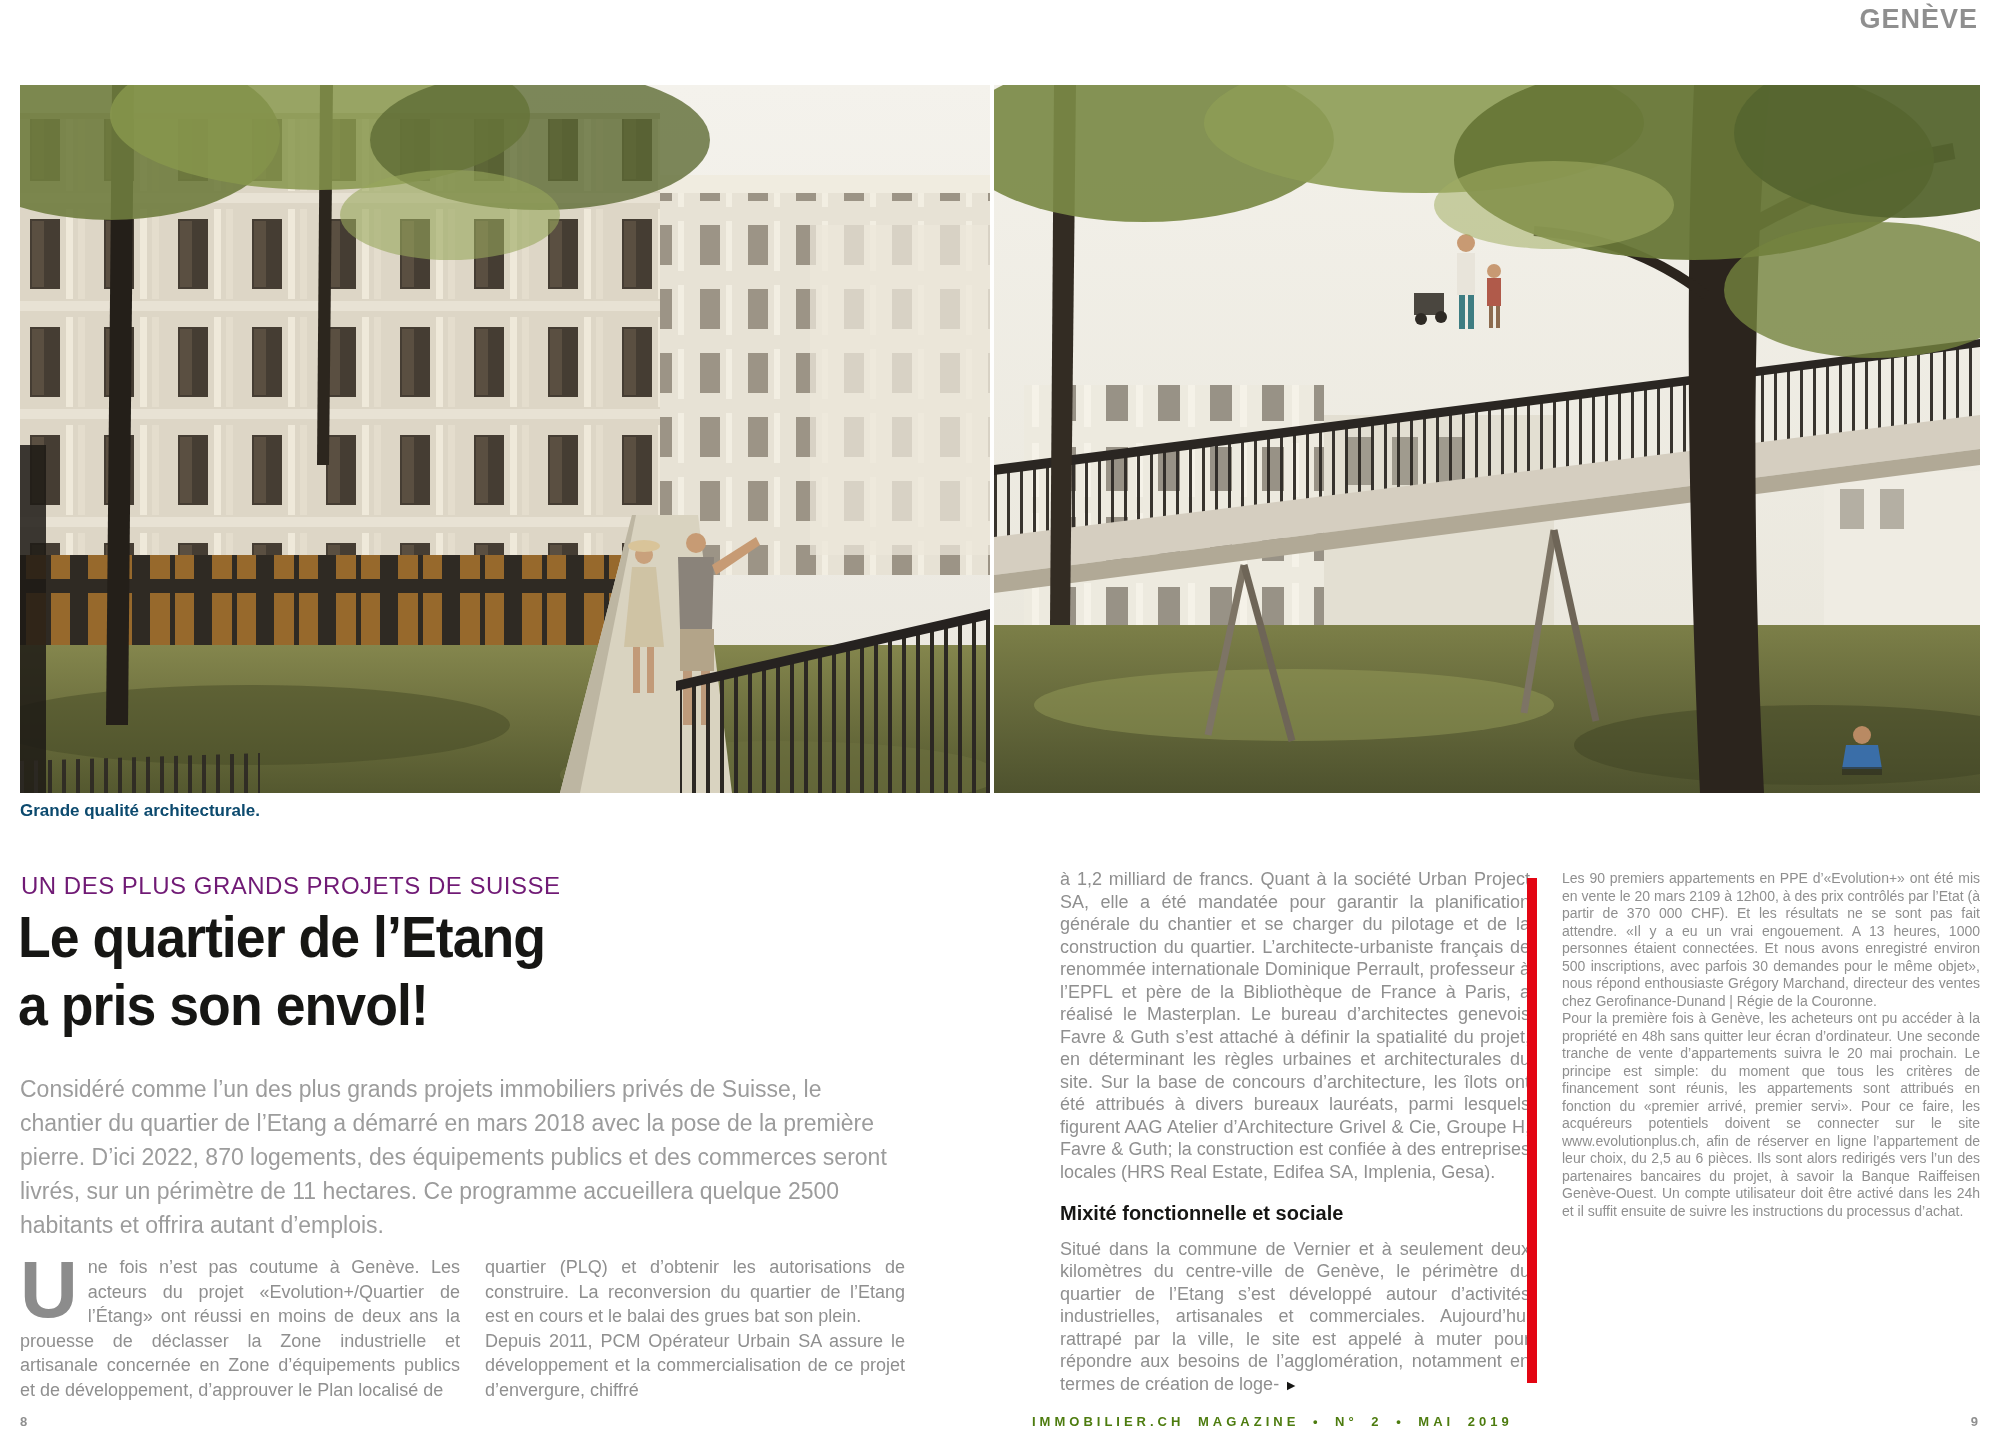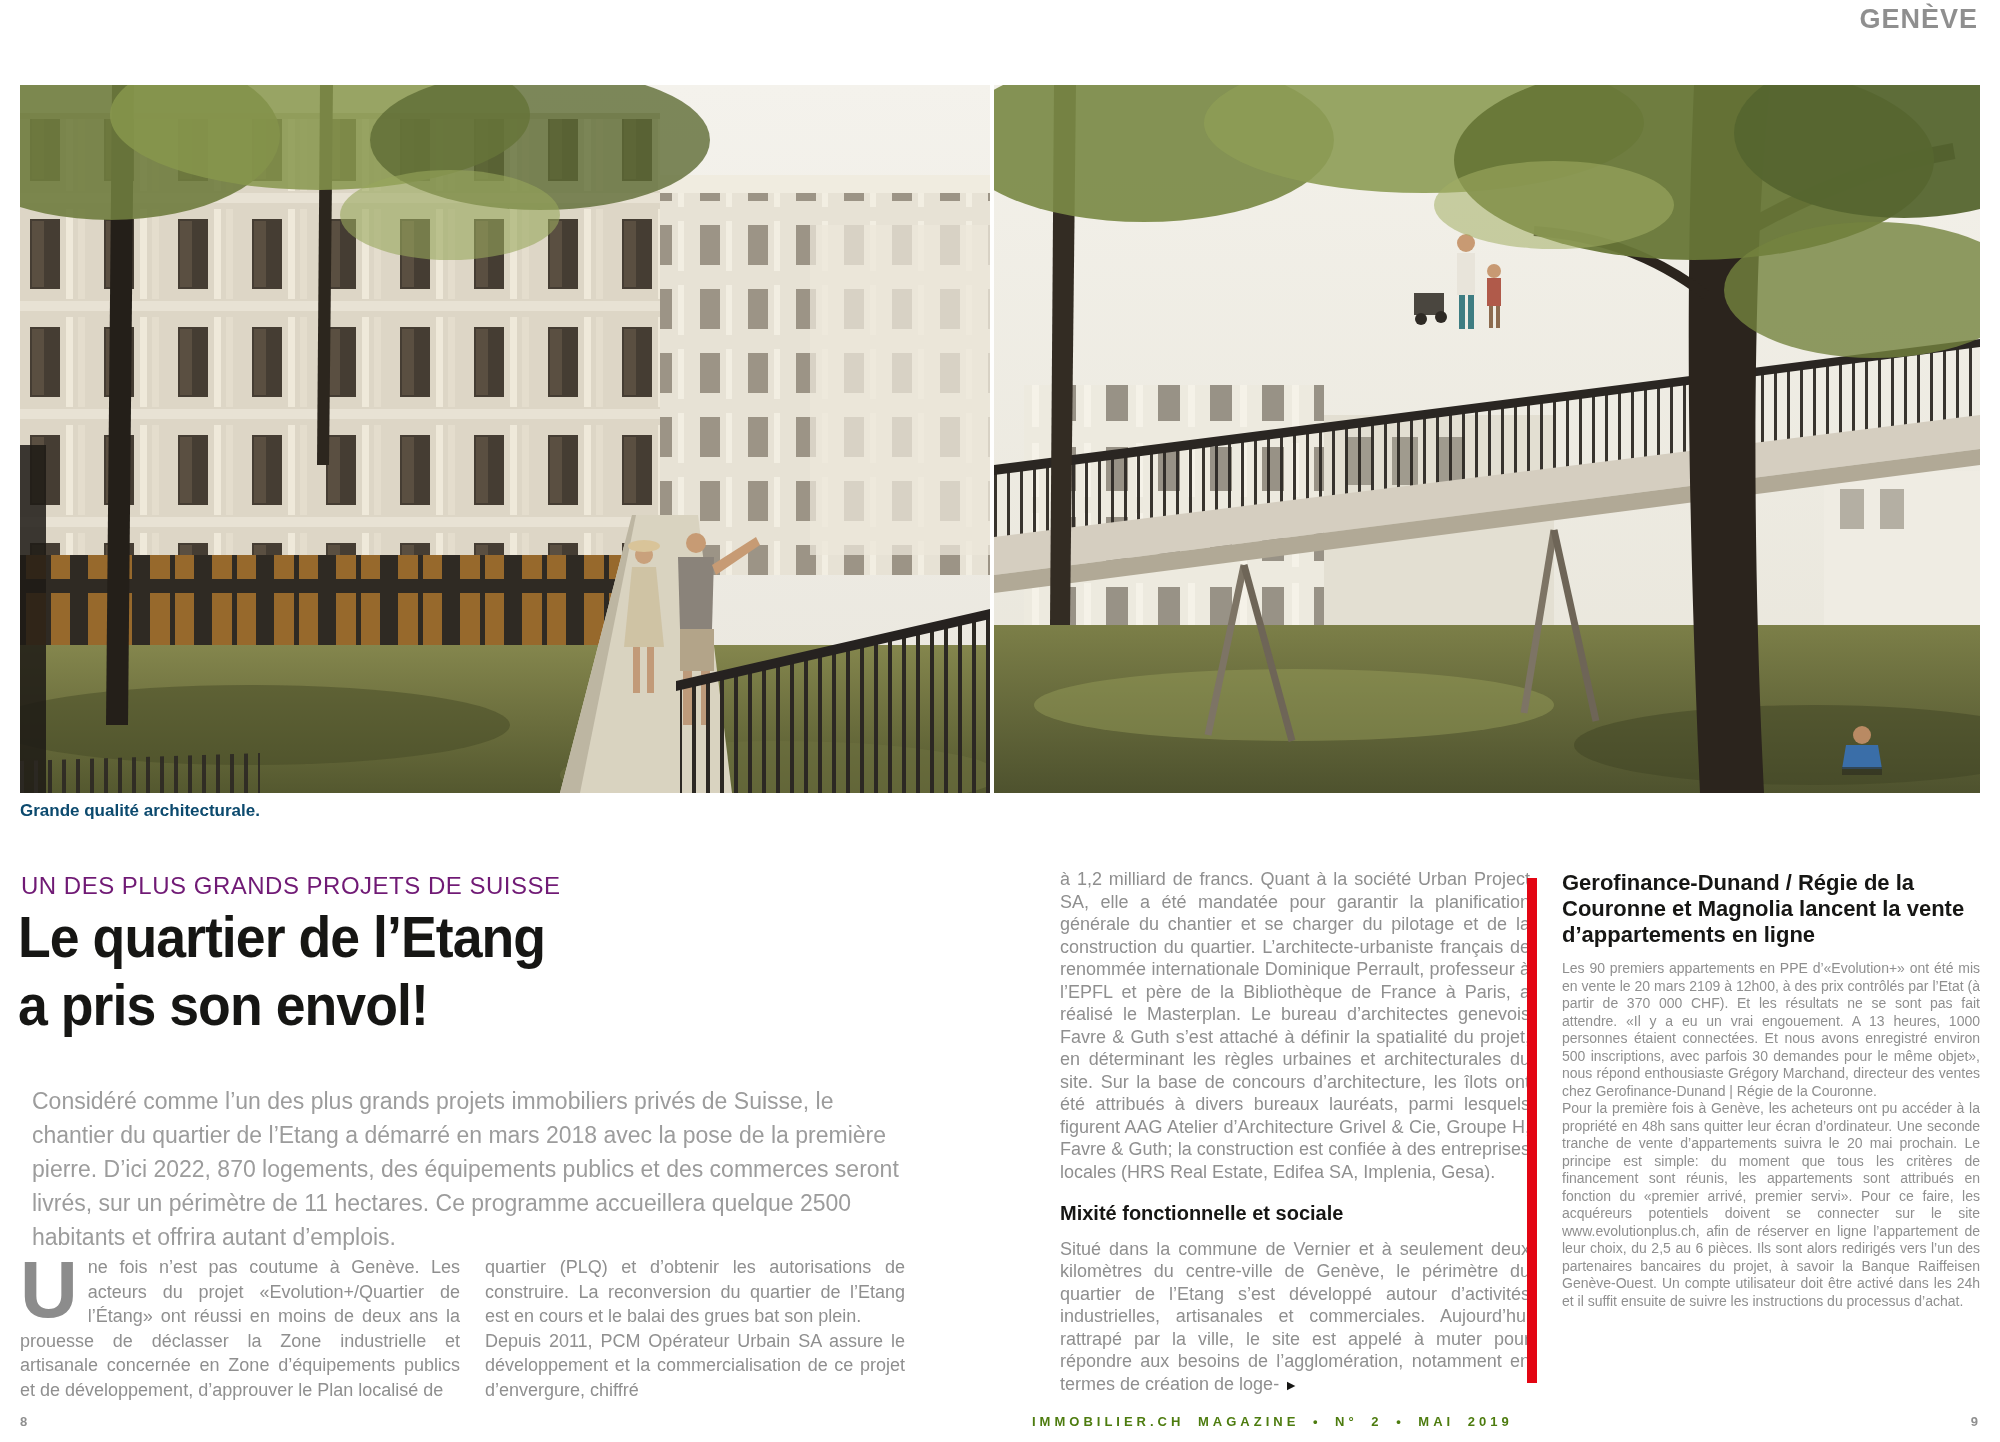--- a/index.html
+++ b/index.html
@@ -19,21 +19,21 @@
     position:absolute;left:20px;top:801px;font-size:17px;font-weight:bold;color:#0c4a6e;
   }
   .kicker{
     position:absolute;left:21px;top:872px;font-size:24px;letter-spacing:.5px;color:#701a75;
   }
   .title{
     position:absolute;left:18px;top:903px;margin:0;font-size:57px;line-height:68px;
     font-weight:700;letter-spacing:-1px;color:#161614;transform:scaleX(.94);transform-origin:left top;
   }
   .lead{
-    position:absolute;left:20px;top:1072px;width:880px;margin:12px;
+    position:absolute;left:20px;top:1072px;width:880px;margin:0;
     font-size:23px;line-height:34px;color:#9c9c9c;
   }
   .bodytext{font-size:18px;line-height:24.5px;color:var(--body,#8f8f8f);text-align:justify;}
   .colA{position:absolute;left:20px;top:1255px;width:440px;}
   .colB{position:absolute;left:485px;top:1255px;width:420px;}
   .colB p{margin:0;}
   .dropcap{
     float:left;font-size:80px;line-height:62px;font-weight:700;color:#8c8c8c;
     padding:4px 10px 0 0;
   }
@@ -258,21 +258,20 @@
 
   <div class="colC bodytext">
     <p>à 1,2 milliard de francs. Quant à la société Urban Project SA, elle a été mandatée pour garantir la planification générale du chantier et se charger du pilotage et de la construction du quartier. L’architecte-urbaniste français de renommée internationale Dominique Perrault, professeur à l’EPFL et père de la Bibliothèque de France à Paris, a réalisé le Masterplan. Le bureau d’architectes genevois Favre &amp; Guth s’est attaché à définir la spatialité du projet, en déterminant les règles urbaines et architecturales du site. Sur la base de concours d’architecture, les îlots ont été attribués à divers bureaux lauréats, parmi lesquels figurent AAG Atelier d’Architecture Grivel &amp; Cie, Groupe H, Favre &amp; Guth; la construction est confiée à des entreprises locales (HRS Real Estate, Edifea SA, Implenia, Gesa).</p>
     <h3 class="subhead">Mixité fonctionnelle et sociale</h3>
     <p><span>Situé dans la commune de Vernier et à seulement deux kilomètres du centre-ville de Genève, le périmètre du quartier de l’Etang s’est développé autour d’activités industrielles, artisanales et commerciales. Aujourd’hui rattrapé par la ville, le site est appelé à muter pour répondre aux besoins de l’agglomération, notamment en termes de création de loge-</span> <span class="marker">►</span></p>
   </div>
 
   <div class="redbar"></div>
 
   <aside class="sidebar">
-    <h2>Gerofinance-Dunand / Régie de la Couronne et Magnolia lancent la vente d’appartements en ligne</h2>
     <p>Les 90 premiers appartements en PPE d’«Evolution+» ont été mis en vente le 20 mars 2109 à 12h00, à des prix contrôlés par l’Etat (à partir de 370 000 CHF). Et les résultats ne se sont pas fait attendre. «Il y a eu un vrai engouement. A 13 heures, 1000 personnes étaient connectées. Et nous avons enregistré environ 500 inscriptions, avec parfois 30 demandes pour le même objet», nous répond enthousiaste Grégory Marchand, directeur des ventes chez Gerofinance-Dunand | Régie de la Couronne.</p>
     <p>Pour la première fois à Genève, les acheteurs ont pu accéder à la propriété en 48h sans quitter leur écran d’ordinateur. Une seconde tranche de vente d’appartements suivra le 20 mai prochain. Le principe est simple: du moment que tous les critères de financement sont réunis, les appartements sont attribués en fonction du «premier arrivé, premier servi». Pour ce faire, les acquéreurs potentiels doivent se connecter sur le site www.evolutionplus.ch, afin de réserver en ligne l’appartement de leur choix, du 2,5 au 6 pièces. Ils sont alors redirigés vers l’un des partenaires bancaires du projet, à savoir la Banque Raiffeisen Genève-Ouest. Un compte utilisateur doit être activé dans les 24h et il suffit ensuite de suivre les instructions du processus d’achat.</p>
   </aside>
 
   <div class="footer-left">8</div>
   <div class="footer-center">IMMOBILIER.CH MAGAZINE • N° 2 • MAI 2019</div>
   <div class="footer-right">9</div>
 
 </div>
 

